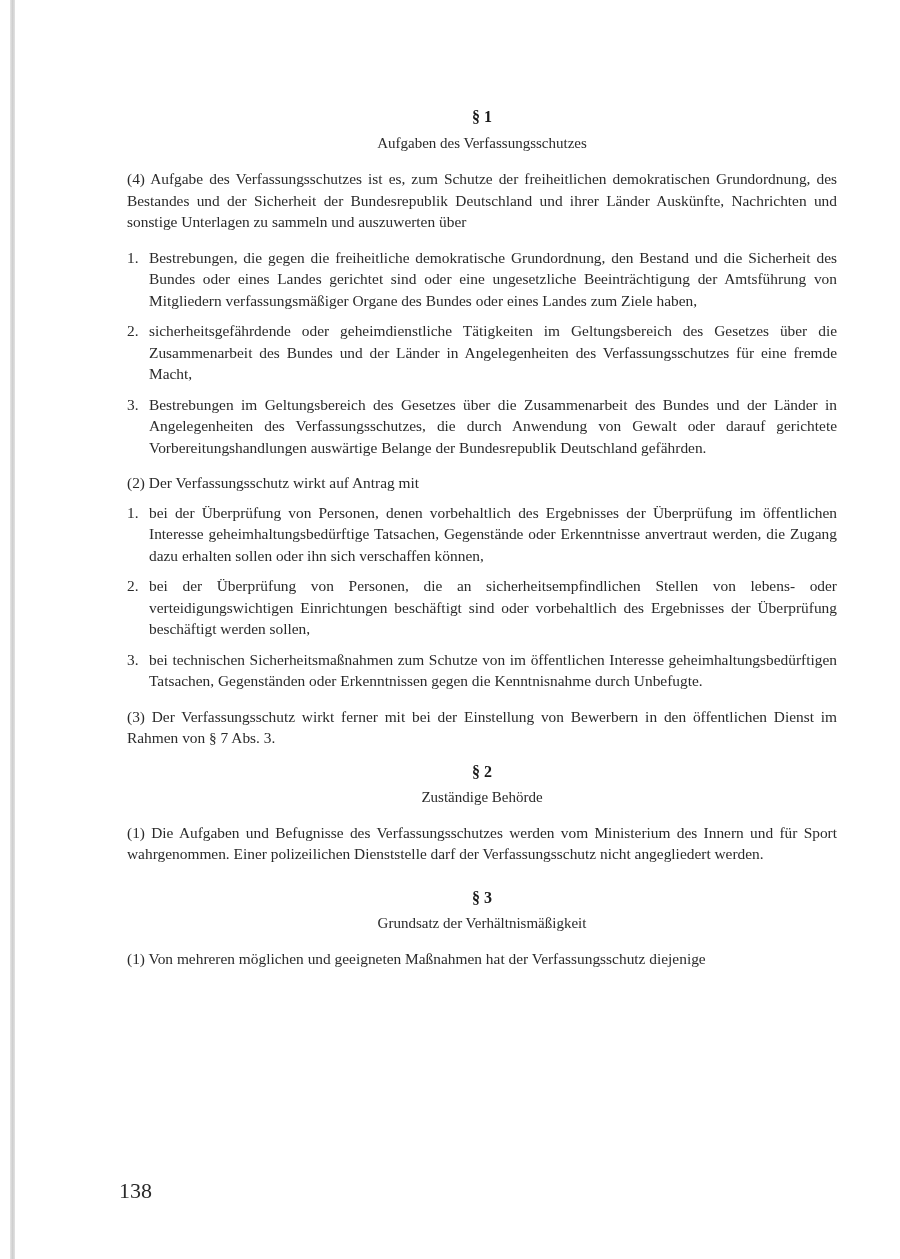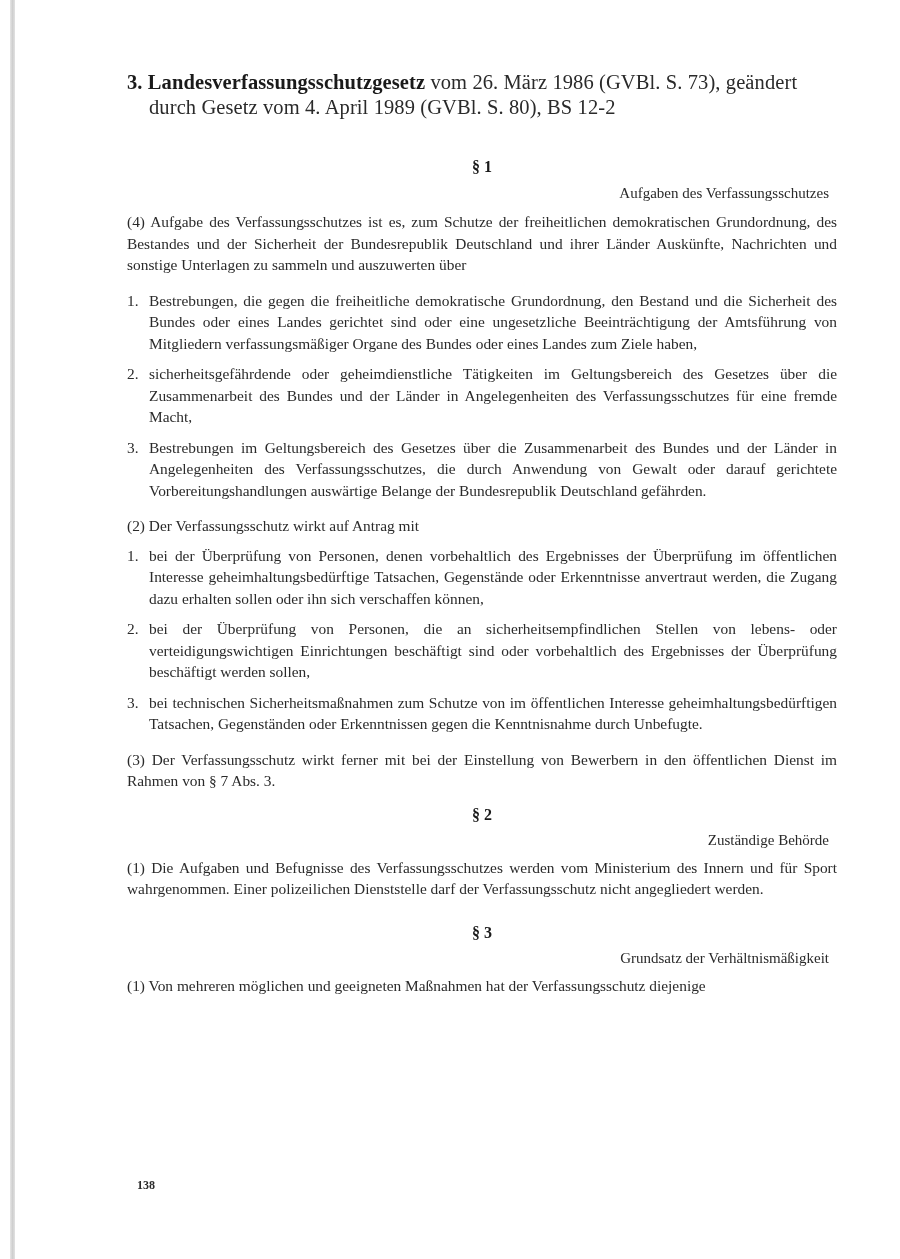--- a/index.html
+++ b/index.html
@@ -42,23 +42,23 @@
       color: #1a1a1a;
     }
     .para-head {
       text-align: center;
       font-weight: bold;
       font-size: 16px;
       margin: 0;
       color: #1a1a1a;
     }
     .para-title {
-      text-align: right;
+      text-align: center;
       font-size: 15px;
-      margin: 8px;
+      margin: 16px;
     }
     .text {
       font-size: 15.4px;
       line-height: 21.5px;
       text-align: justify;
       margin: 0;
     }
     ol.items {
       list-style: none;
       margin: 0;
@@ -71,34 +71,32 @@
       line-height: 21.5px;
       text-align: justify;
     }
     ol.items li .marker {
       position: absolute;
       left: 0;
       top: 0;
     }
     .page-number {
       position: absolute;
-      left: 137px;
+      left: 119px;
       top: 1178px;
-      font-size: 12px;
-      font-weight: bold;
+      font-size: 22px;
     }
   </style>
 </head>
 <body>
 
 <div class="page-edge"></div>
 
 <div class="content">
 
-  <p class="title"><span class="num">3.</span> <span class="name">Landesverfassungsschutzgesetz</span><span> vom  26. März 1986 (GVBl. S. 73), geändert durch Gesetz vom 4. April 1989 (GVBl. S. 80), BS 12-2</span></p>
 
   <p class="para-head" style="margin-top:38px;">§ 1</p>
   <p class="para-title" style="margin-top:9px;">Aufgaben des Verfassungsschutzes</p>
 
   <p class="text" style="margin-top:9px;">(4) Aufgabe des Verfassungsschutzes ist es, zum Schutze der freiheitlichen demokratischen Grundordnung, des Bestandes und der Sicherheit der Bundesrepublik Deutschland und ihrer Länder Auskünfte, Nachrichten und sonstige Unterlagen zu sammeln und auszuwerten über</p>
 
   <ol class="items" style="margin-top:14px;">
     <li><span class="marker">1.</span><span>Bestrebungen, die gegen die freiheitliche demokratische Grundordnung, den Bestand und die Sicherheit des Bundes oder eines Landes gerichtet sind oder eine ungesetzliche Beeinträchtigung der Amtsführung von Mitgliedern verfassungsmäßiger Organe des Bundes oder eines Landes zum Ziele haben,</span></li>
     <li style="margin-top:9px;"><span class="marker">2.</span><span>sicherheitsgefährdende oder geheimdienstliche Tätigkeiten im Geltungsbereich des Gesetzes über die Zusammenarbeit des Bundes und der Länder in Angelegenheiten des Verfassungsschutzes für eine fremde Macht,</span></li>
     <li style="margin-top:9px;"><span class="marker">3.</span><span>Bestrebungen im Geltungsbereich des Gesetzes über die Zusammenarbeit des Bundes und der Länder in Angelegenheiten des Verfassungsschutzes, die durch Anwendung von Gewalt oder darauf gerichtete Vorbereitungshandlungen auswärtige Belange der Bundesrepublik Deutschland gefährden.</span></li>

